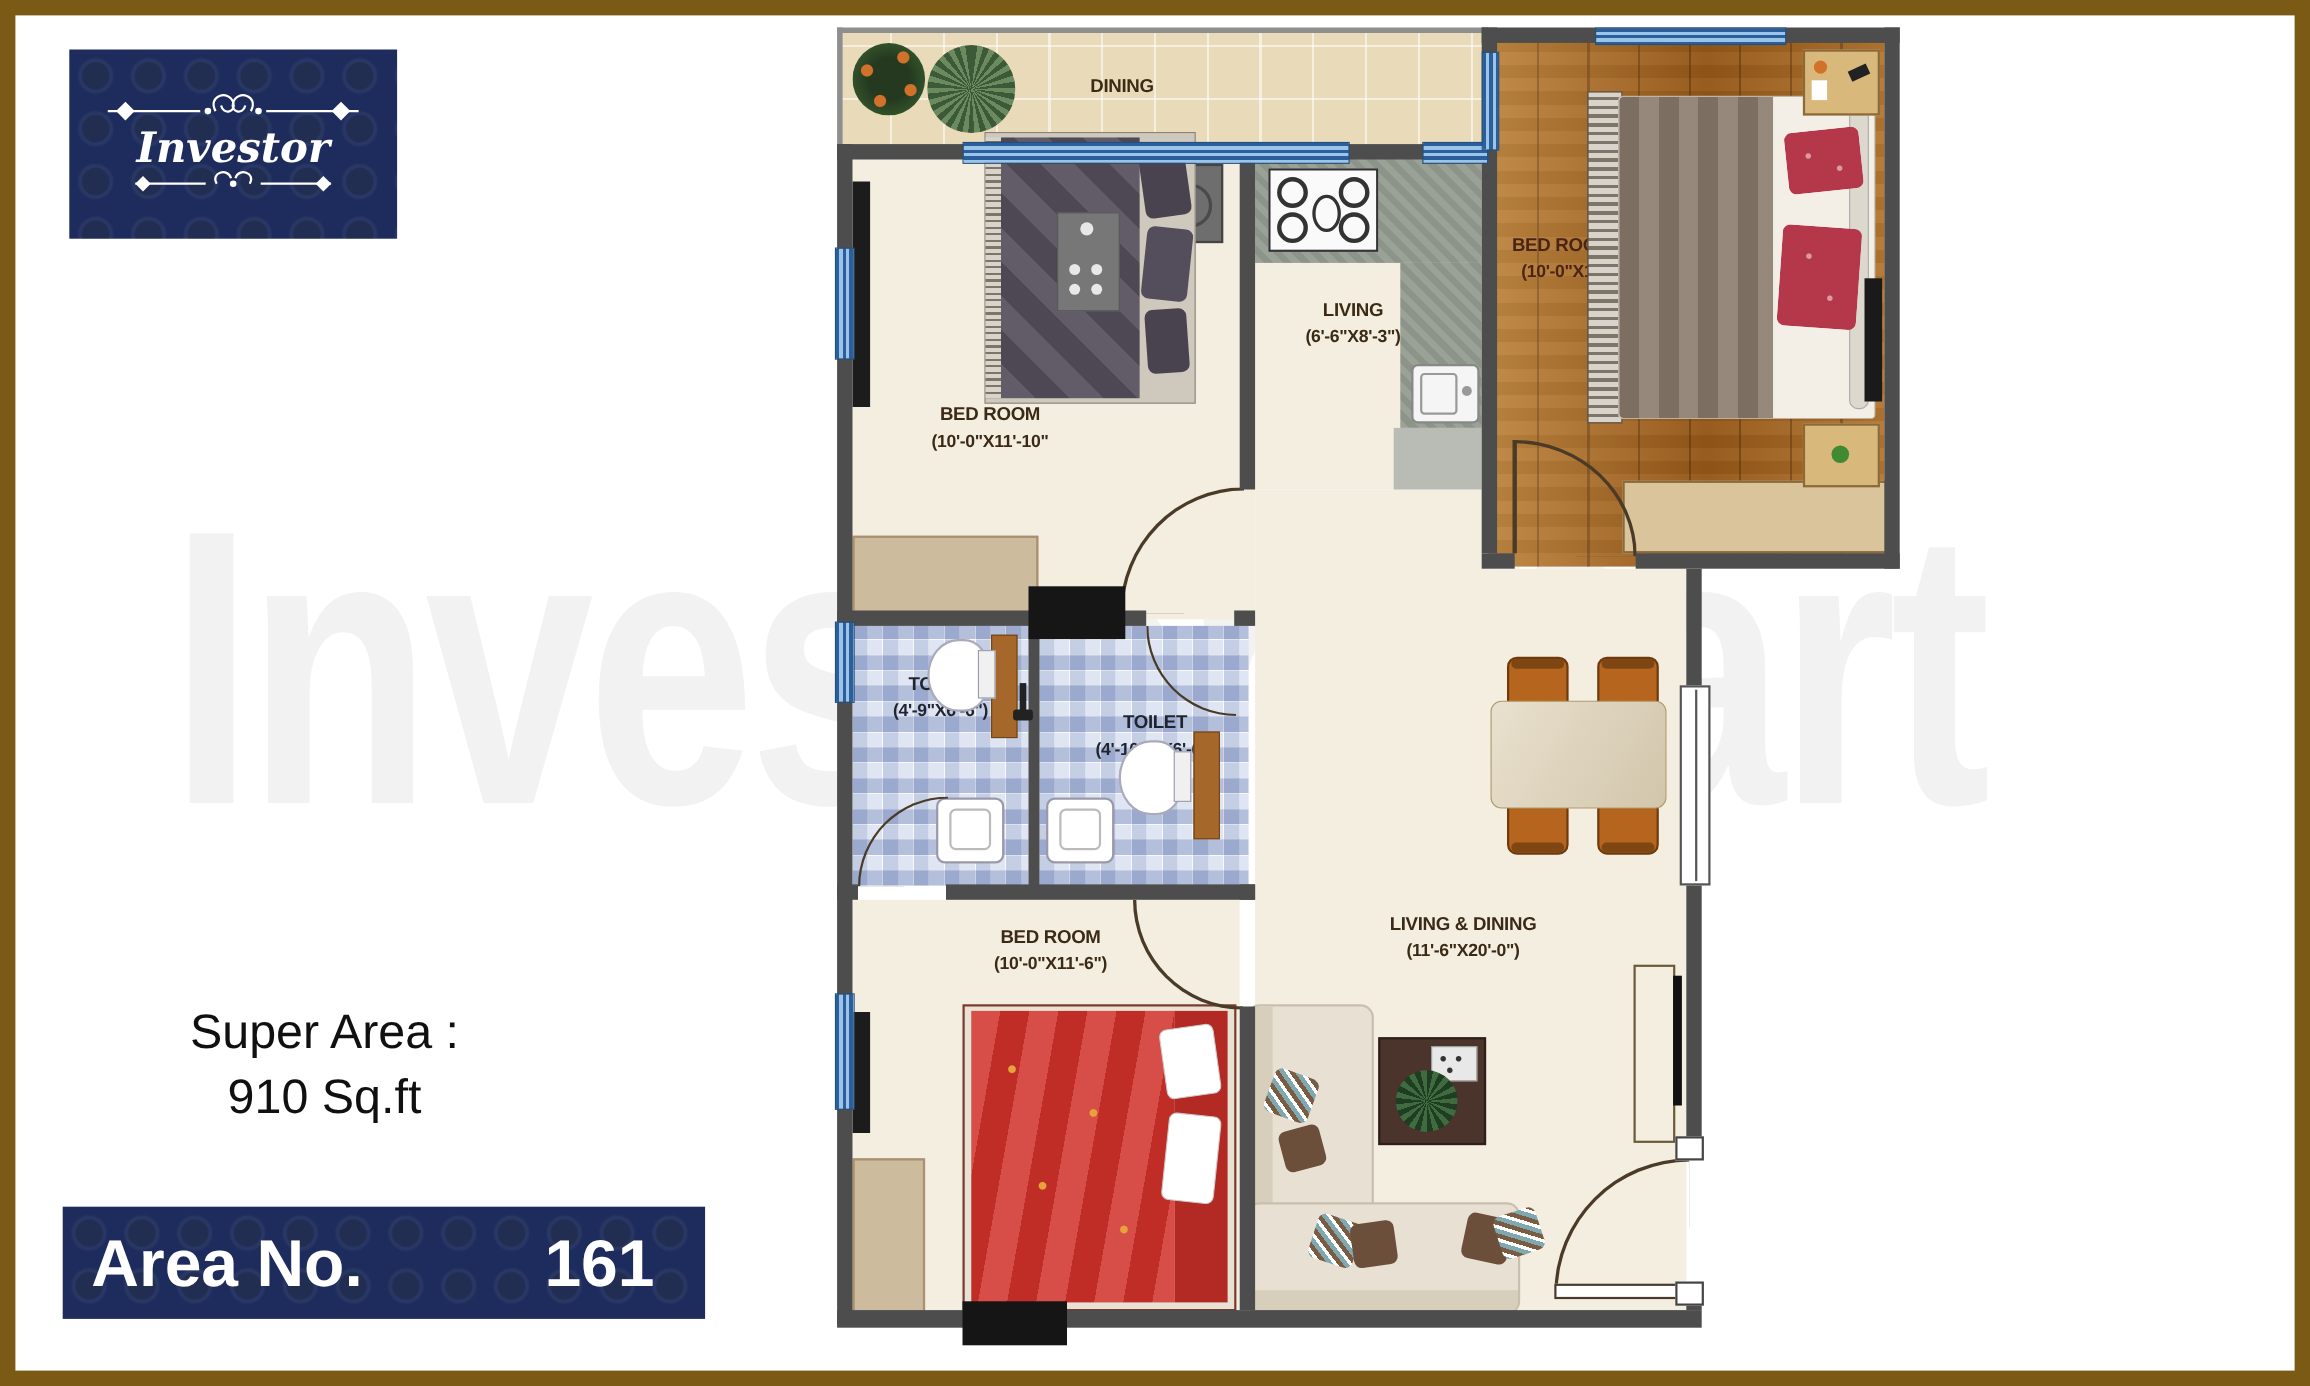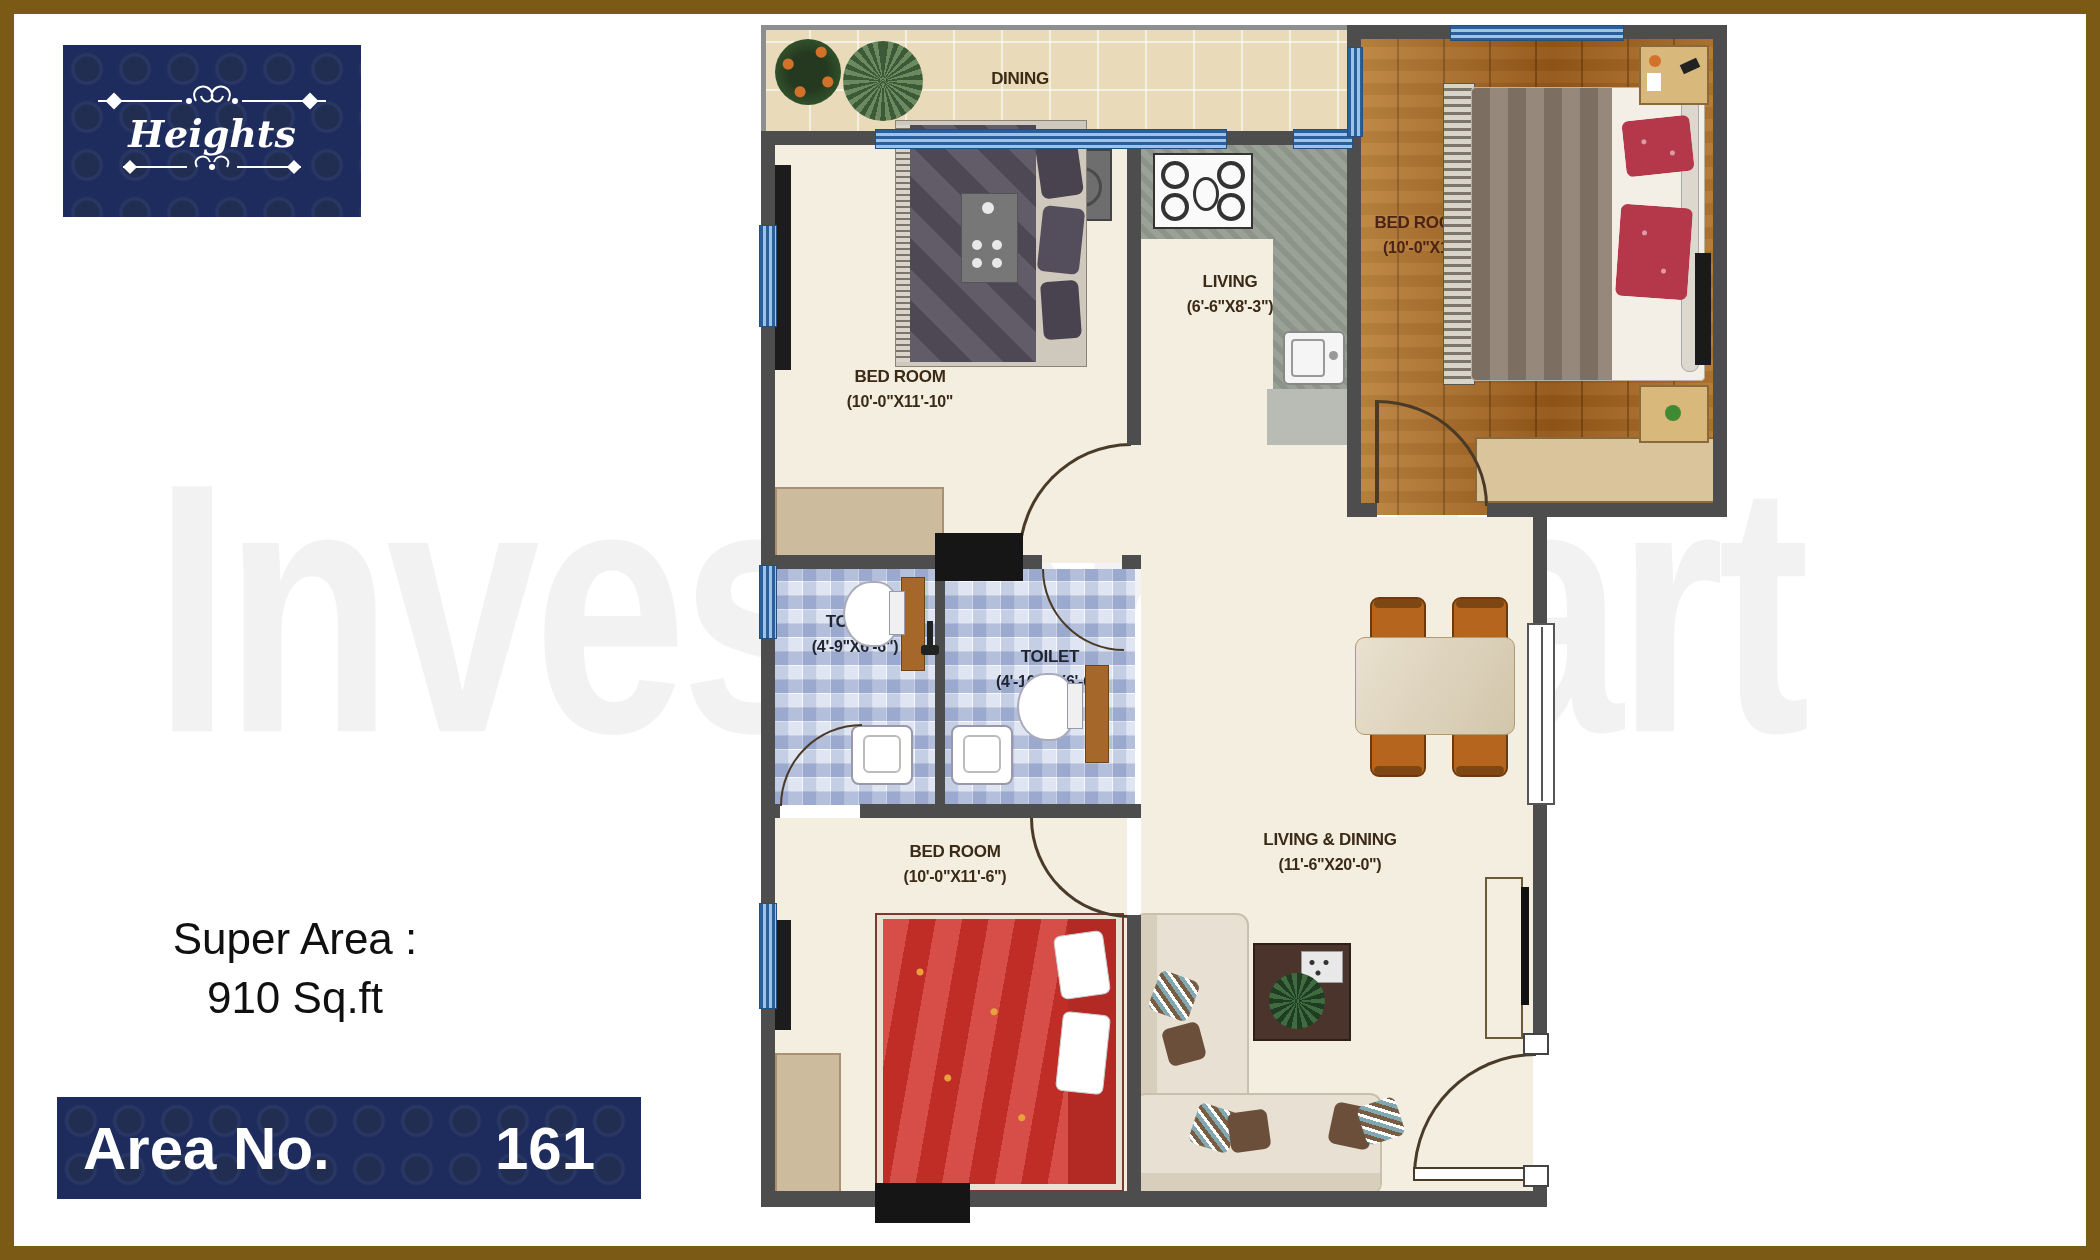--- a/index.html
+++ b/index.html
@@ -70,21 +70,21 @@
         <path d="M104 18 c-8 -14 12 -20 16 -8 c3 9 -9 12 -11 3"></path>
         <path d="M136 18 c8 -14 -12 -20 -16 -8 c-3 9 9 12 11 3"></path>
       </g>
       <g fill="#ffffff">
         <rect x="16" y="12" width="12" height="12" transform="rotate(45 22 18)"></rect>
         <rect x="212" y="12" width="12" height="12" transform="rotate(45 218 18)"></rect>
         <circle cx="97" cy="18" r="3"></circle>
           <circle cx="143" cy="18" r="3"></circle>
       </g>
     </svg>
-    <div class="logo-line2">Heights</div>
+    <div class="logo-line2">Investor</div>
     <svg width="190" height="24" viewBox="0 0 190 24">
       <g stroke="#ffffff" fill="none" stroke-width="2">
         <path d="M6 12 H70"></path>
           <path d="M120 12 H184"></path>
         <path d="M80 12 c-6 -10 10 -15 13 -5"></path>
           <path d="M110 12 c6 -10 -10 -15 -13 -5"></path>
       </g>
       <g fill="#ffffff">
         <rect x="8" y="7" width="10" height="10" transform="rotate(45 13 12)"></rect>
         <rect x="172" y="7" width="10" height="10" transform="rotate(45 177 12)"></rect>

